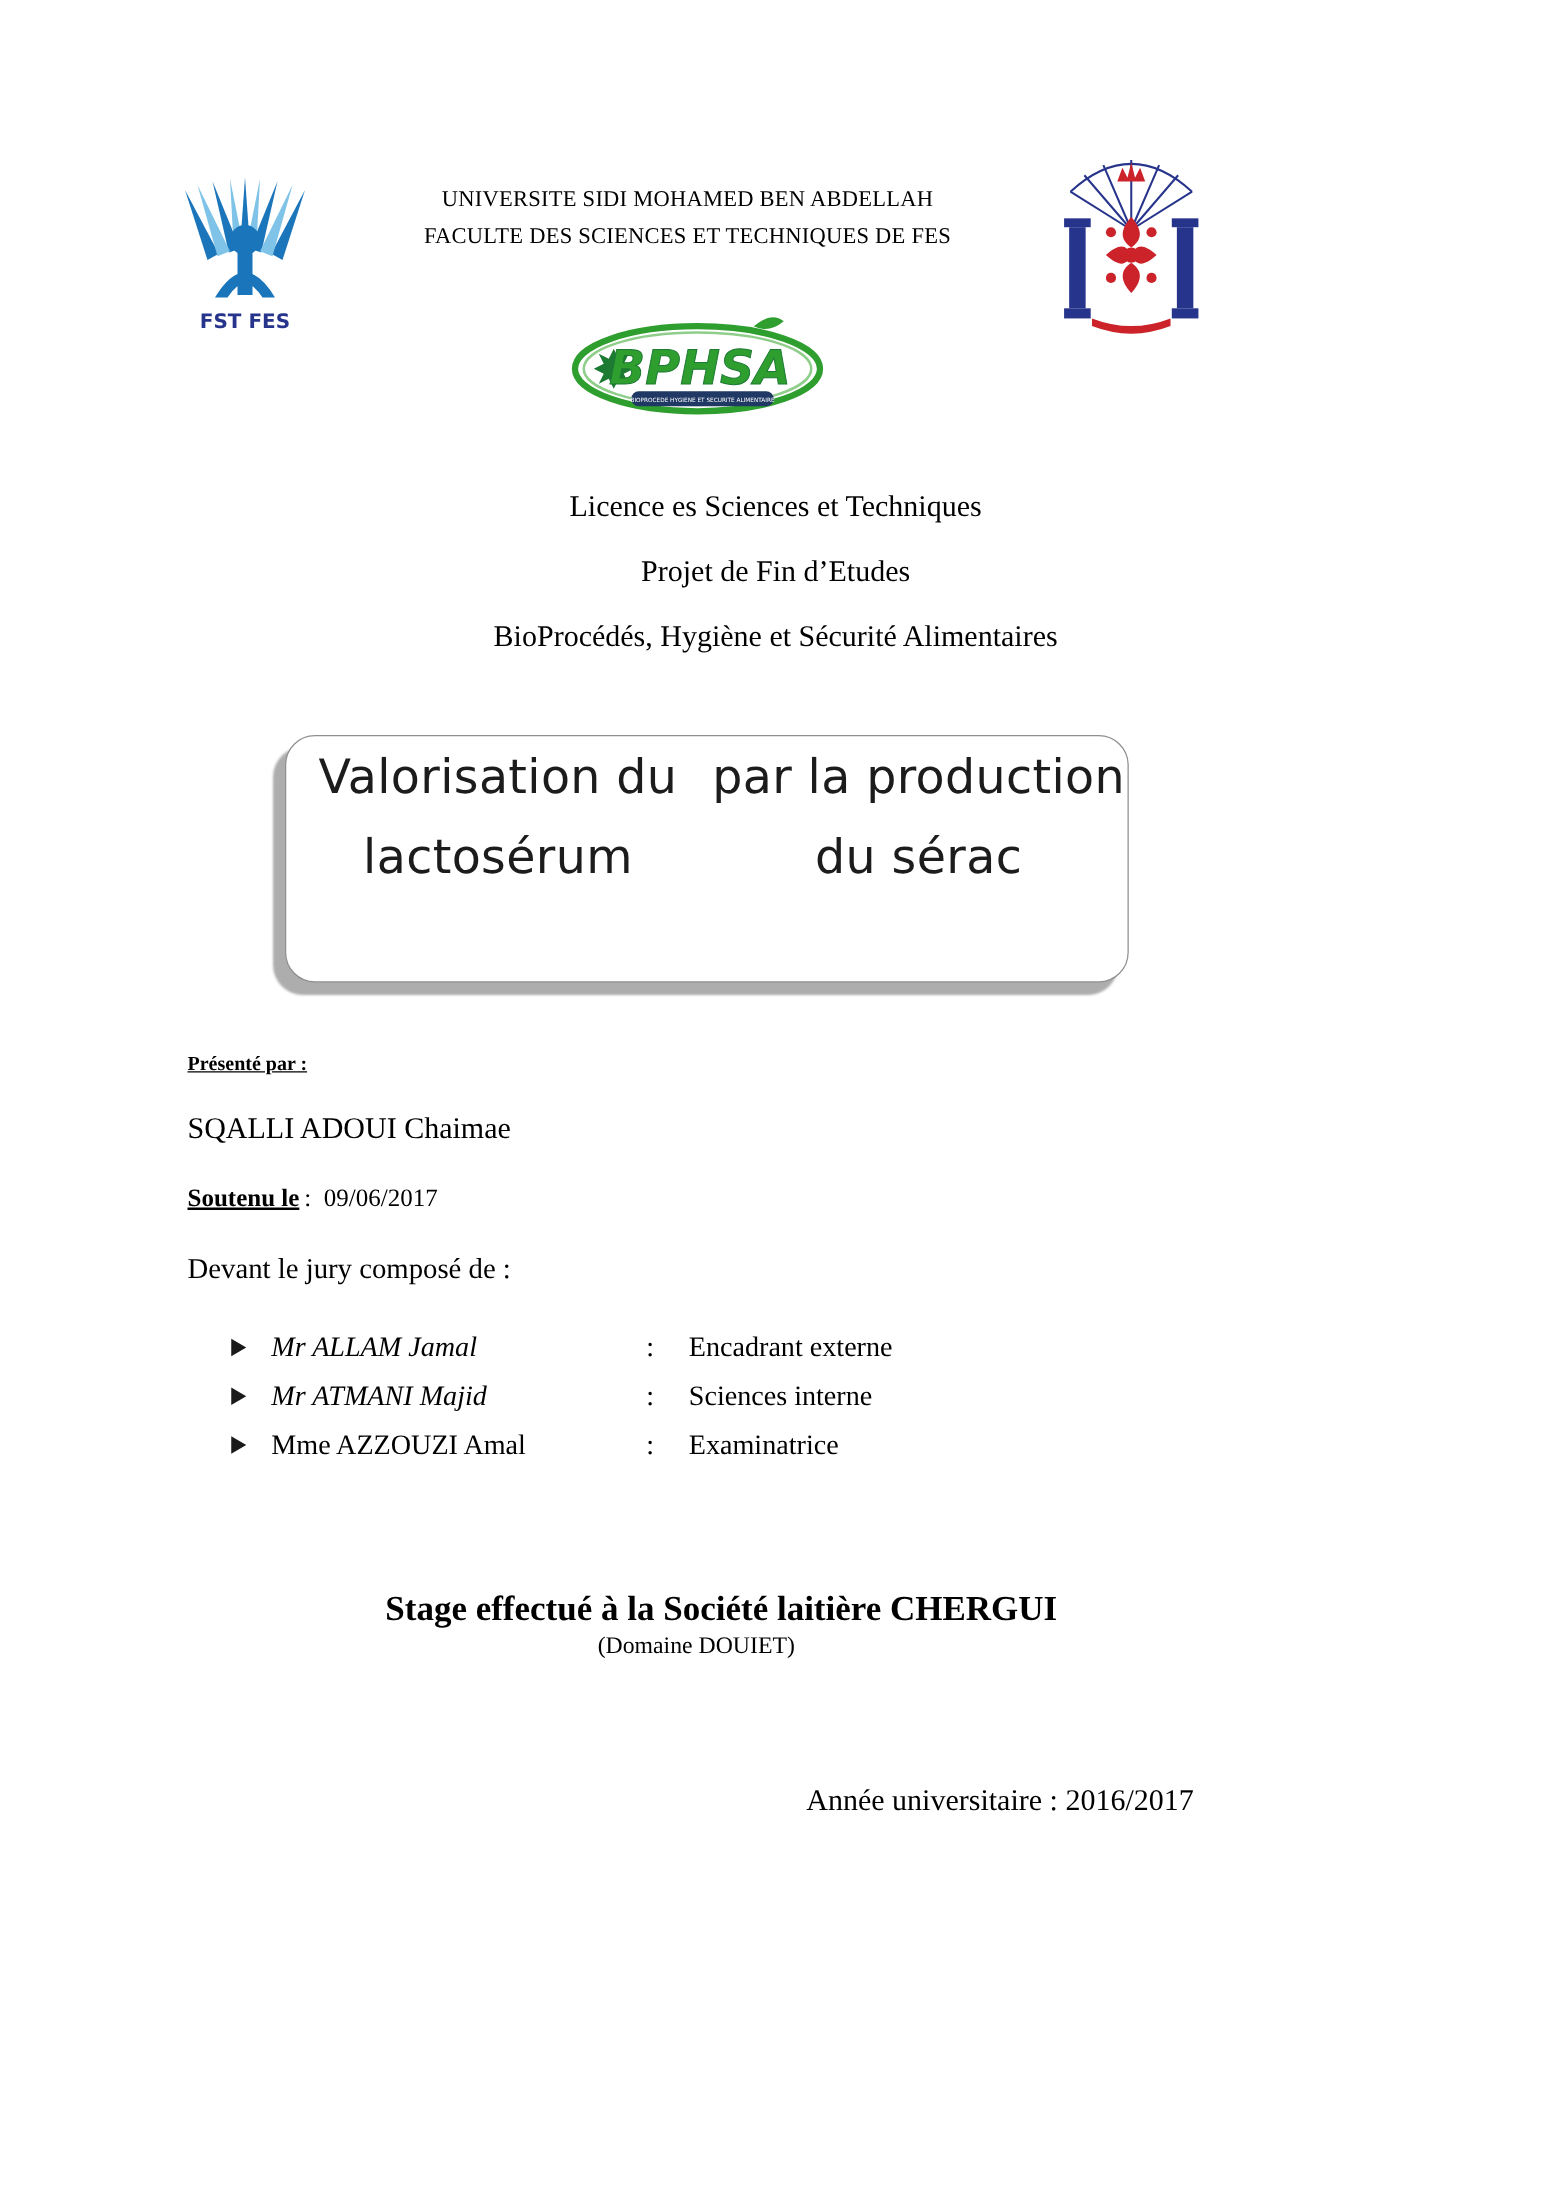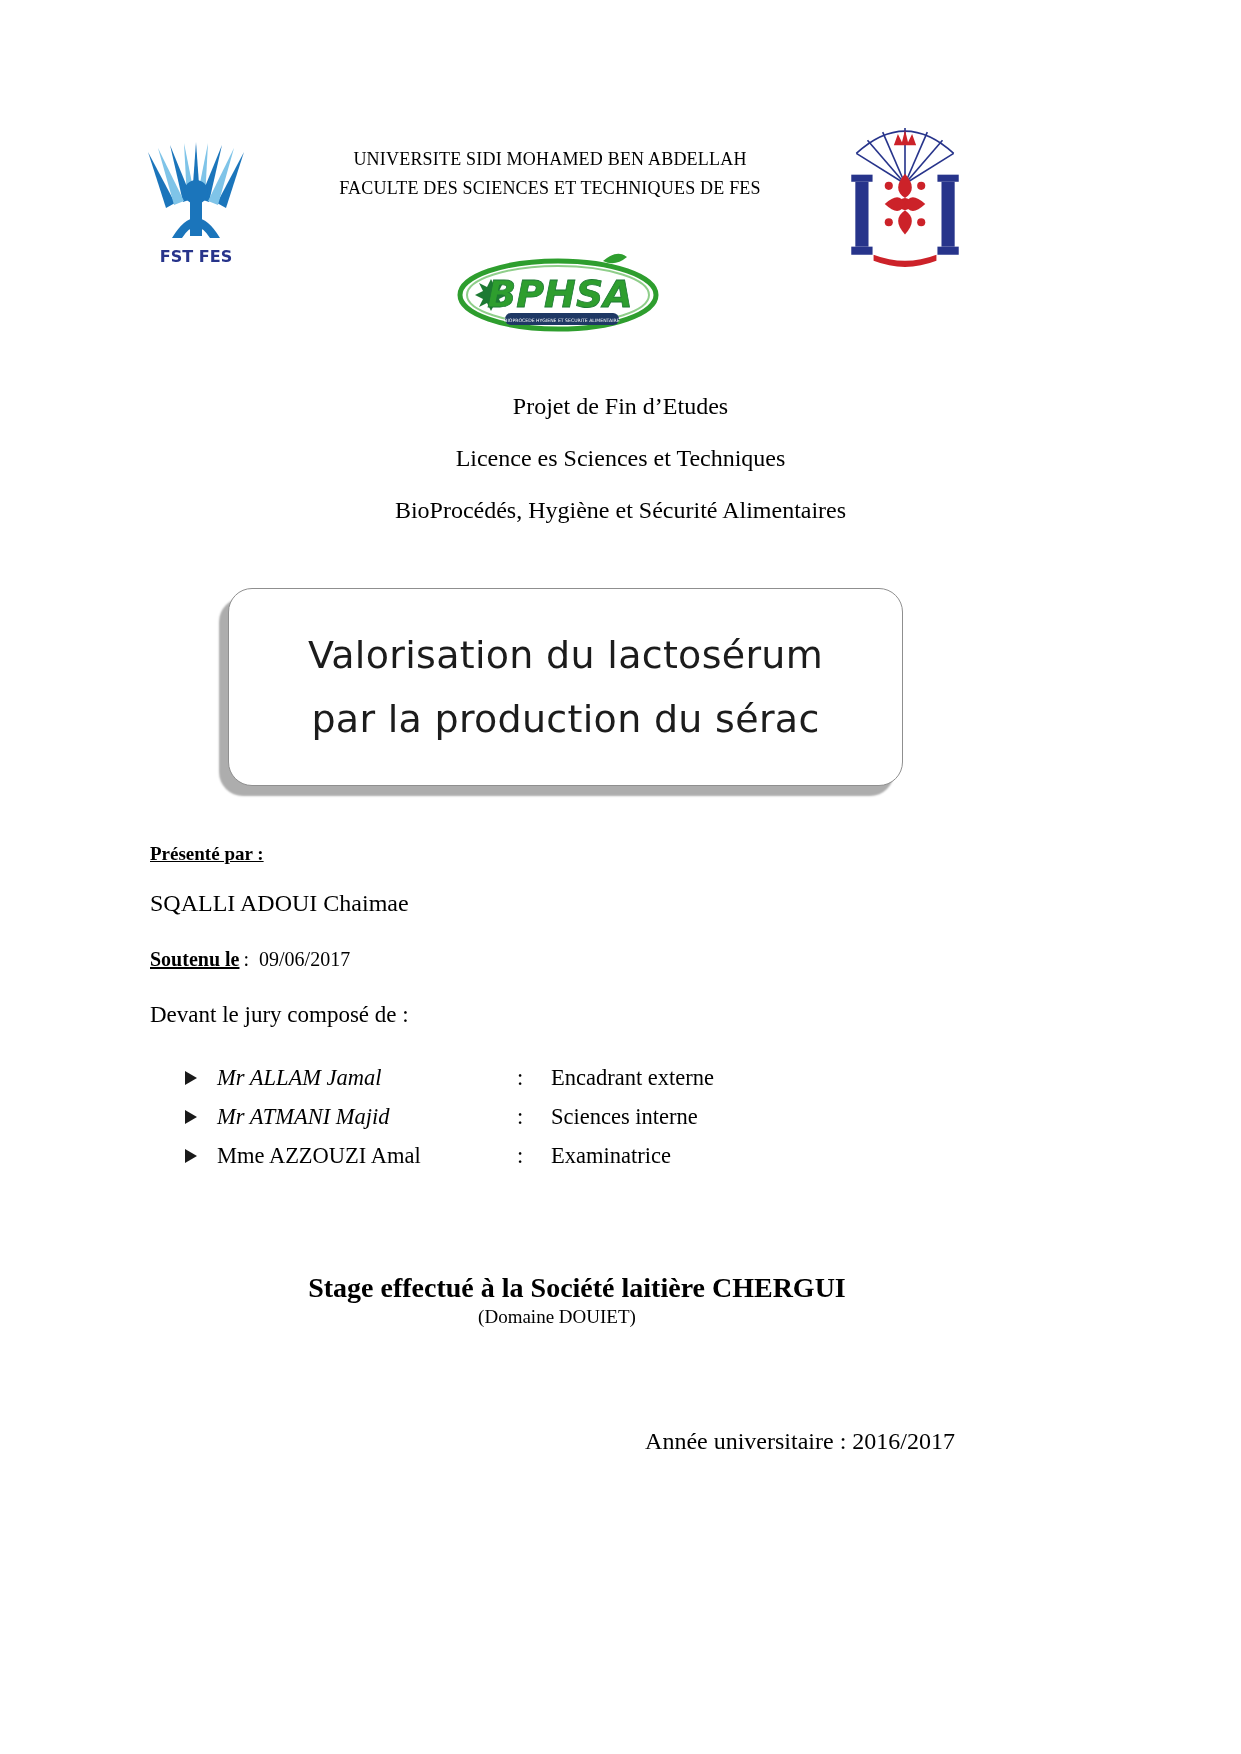--- a/index.html
+++ b/index.html
@@ -39,34 +39,34 @@
 
   
   .title-box {
     position: absolute;
     top: 588px; left: 228px; width: 675px; height: 198px;
     background: #ffffff;
     border: 1px solid #8f8f8f;
     border-radius: 24px;
     box-shadow: -9px 10px 2px #adadad;
     display: flex;
-    flex-direction: column;
+    flex-direction: row;
     justify-content: center;
     text-align: center;
     font-family: "DejaVu Sans", sans-serif;
     font-size: 38px;
     line-height: 64px;
     color: #1c1c1c;
     letter-spacing: 0.3px;
   }
 
   
   .presented-label {
     position: absolute; top: 843px; left: 150px;
-    font-size: 19px; font-weight: bold; text-decoration: underline;
+    font-size: 16px; font-weight: bold; text-decoration: underline;
   }
   .author-name {
     position: absolute; top: 890px; left: 150px;
     font-size: 24px;
   }
   .defense-line {
     position: absolute; top: 948px; left: 150px;
     font-size: 20px;
   }
   .defense-line .lbl { font-weight: bold; text-decoration: underline; }
@@ -186,22 +186,22 @@
         <polygon points="22,42 30,38 26,30 34,34 38,26 42,34 50,30 46,38 54,42 46,46 50,54 42,50 38,58 34,50 26,54 30,46"></polygon>
       </g>
       <path d="M150,8 q14,-12 24,-4 q-12,10 -24,4 Z" fill="#2e9e2e"></path>
       <text x="107" y="54" text-anchor="middle" font-size="38" font-weight="bold" font-style="italic" fill="#2e9e2e" stroke="#1d7a33" stroke-width="0.8">BPHSA</text>
       <rect x="52" y="60" width="114" height="12" rx="6" fill="#1f3864"></rect>
       <text x="109" y="68.5" text-anchor="middle" font-size="4.6" fill="#ffffff">BIOPROCEDE HYGIENE ET SECURITE ALIMENTAIRE</text>
     </svg>
   </div>
 
   <div class="program-block">
+    <div>Licence es Sciences et Techniques</div>
     <div>Projet de  Fin d’Etudes</div>
-    <div>Licence es Sciences et Techniques</div>
     <div>BioProcédés, Hygiène et Sécurité Alimentaires</div>
   </div>
 
   <div class="title-box">
     <div>Valorisation du lactosérum</div>
     <div>par  la production du sérac</div>
   </div>
 
   <div class="presented-label">Présenté par :</div>
   <div class="author-name">SQALLI ADOUI Chaimae</div>

